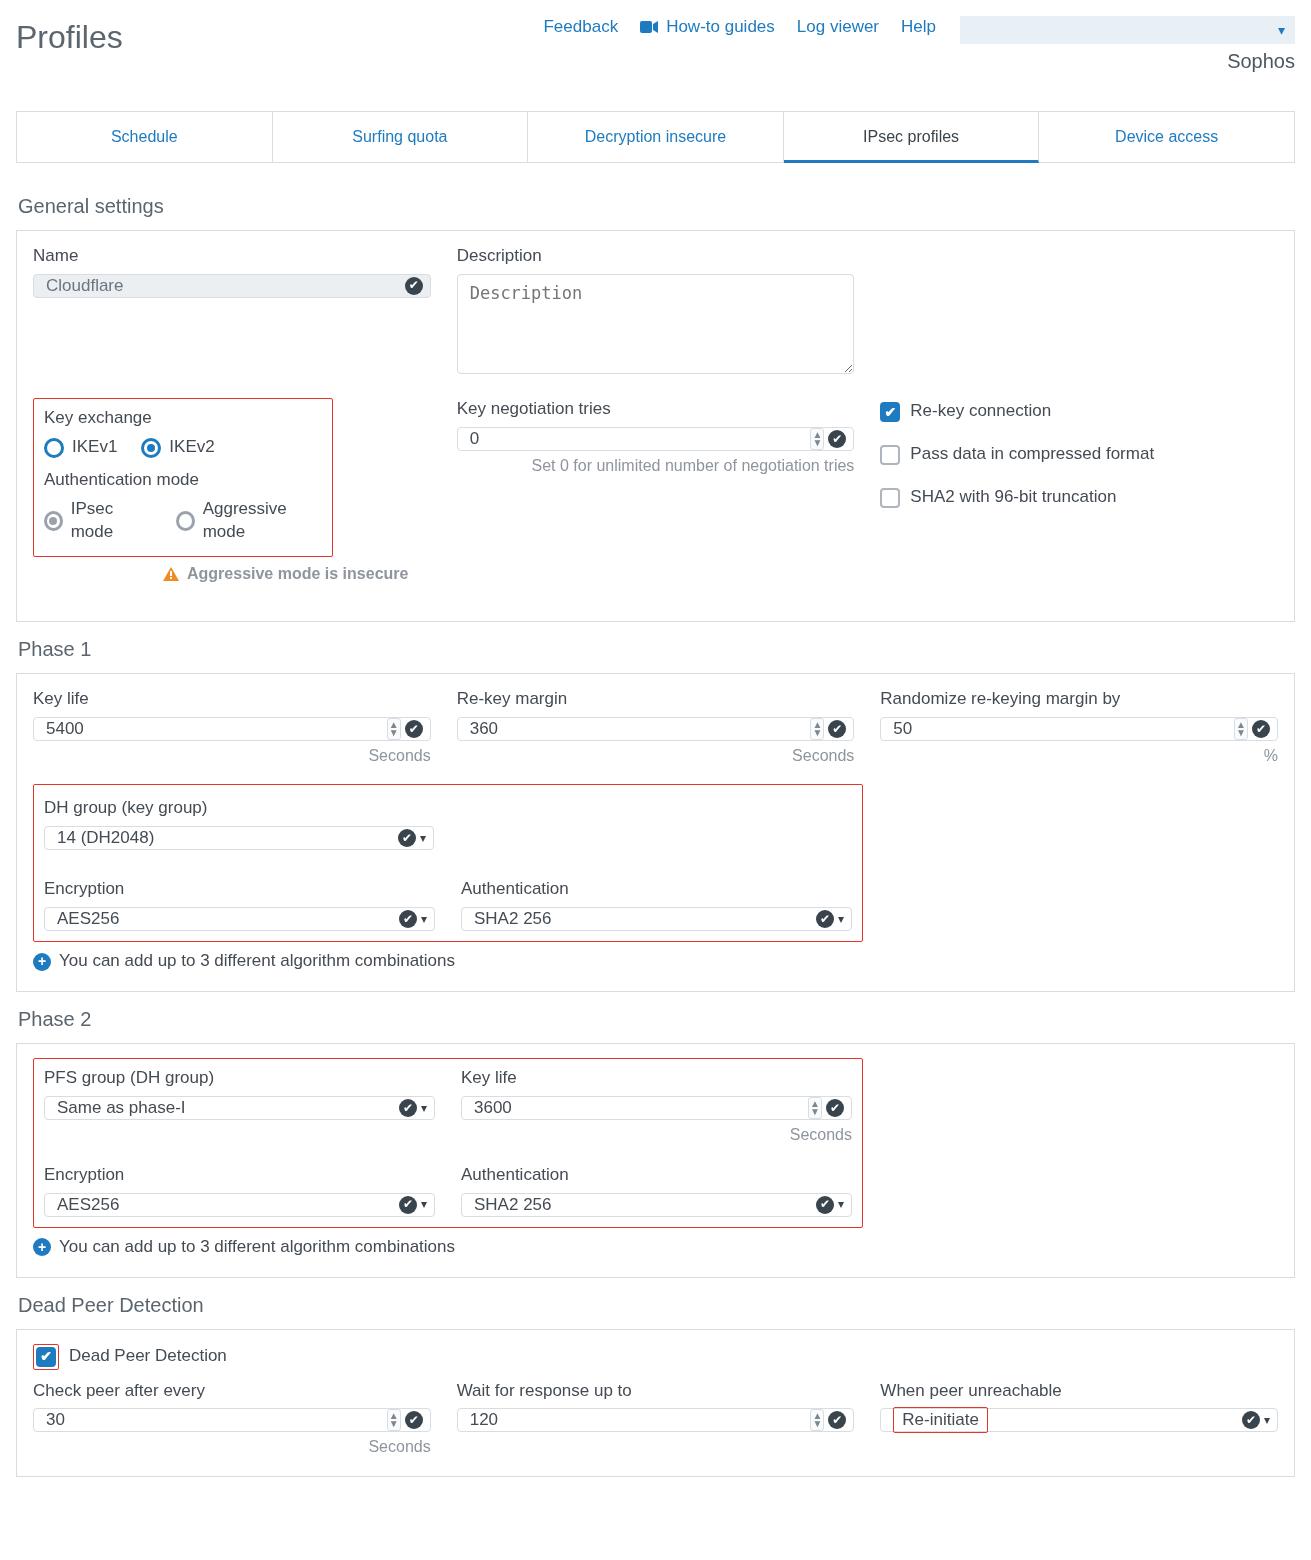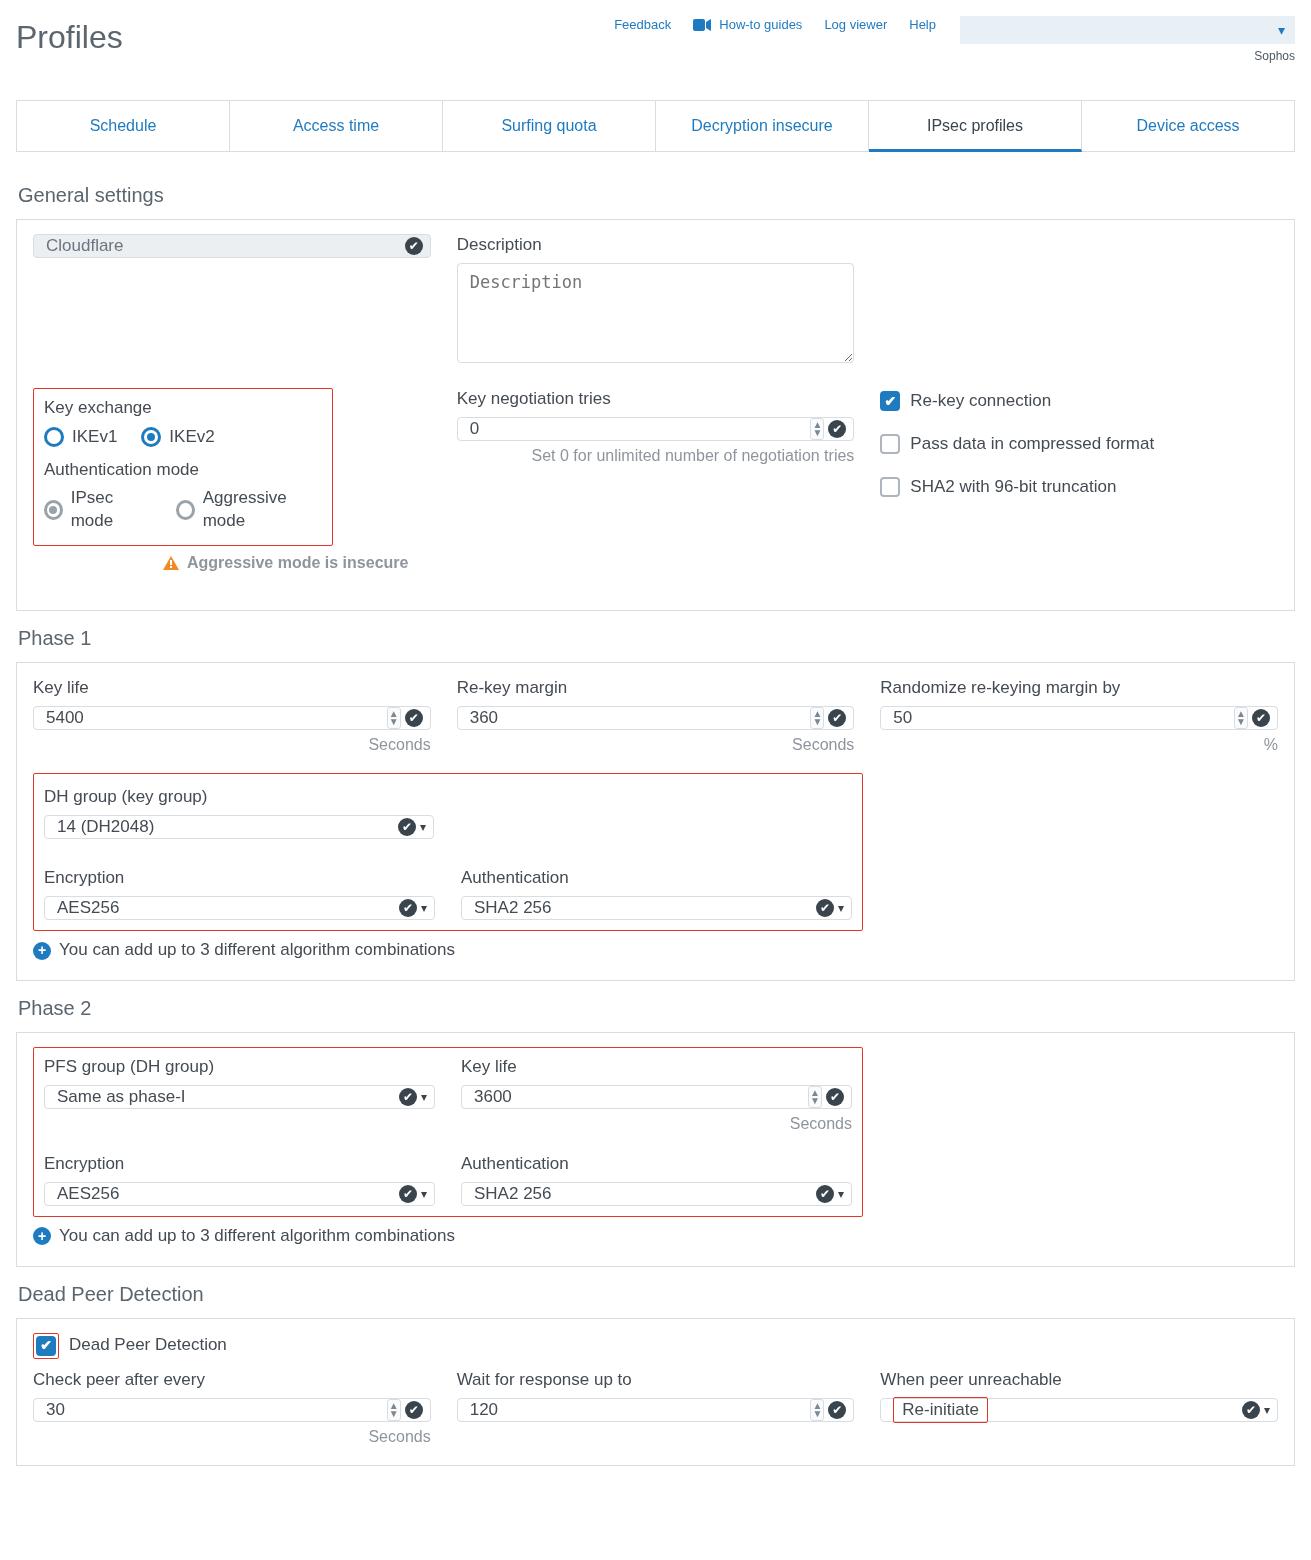--- a/index.html
+++ b/index.html
@@ -21,27 +21,27 @@
   body{
     margin:0;
     padding:16px 16px 24px 16px;
     background:var(--page-bg);
     font:400 17px/1.35 "Segoe UI",Arial,sans-serif;
     color:var(--text);
   }
   
   .page-header{display:flex;align-items:flex-start;justify-content:space-between;margin-bottom:36px;}
   .page-title{font-size:32px;font-weight:400;color:var(--heading);margin:0;}
-  .header-links{display:flex;align-items:center;gap:22px;font-size:13px;}
+  .header-links{display:flex;align-items:center;gap:22px;font-size:17px;}
   .header-links .lnk{color:var(--link);cursor:pointer;display:inline-flex;align-items:center;gap:8px;}
   .header-links .video-ico{display:inline-block;}
   .account-area{display:flex;flex-direction:column;align-items:flex-end;gap:4px;}
   .account-box{width:335px;height:28px;background:#e9f0f5;display:flex;align-items:center;justify-content:flex-end;padding-right:10px;color:#6c7680;font-size:14px;}
   .account-caret{color:var(--link);margin-left:8px;}
-  .brand{font-size:12px;color:#4d5763;}
+  .brand{font-size:20px;color:#4d5763;}
 
   
   .tab-strip{display:flex;border:1px solid var(--border);margin-bottom:30px;}
   .tab{flex:1;text-align:center;padding:14px 10px;border-right:1px solid var(--border);color:var(--link);font-size:16px;cursor:pointer;background:#fff;}
   .tab:last-child{border-right:none;}
   .tab.active{color:#3a444d;font-weight:500;border-bottom:3px solid var(--link);margin-bottom:-1px;padding-bottom:11px;}
 
   
   .section-title{font-size:20px;color:var(--heading);margin:14px 2px 10px 2px;font-weight:400;}
   .panel{border:1px solid var(--border);padding:14px 16px 18px 16px;}
@@ -139,32 +139,32 @@
       <div class="account-box">
         <span class="account-caret">▾</span>
       </div>
       <div class="brand">Sophos</div>
     </div>
   </div>
 </div>
 
 <div class="tab-strip">
   <div class="tab">Schedule</div>
-  <div class="tab">Access time</div>
   <div class="tab">Surfing quota</div>
   <div class="tab">Decryption insecure</div>
   <div class="tab active">IPsec profiles</div>
   <div class="tab">Device access</div>
 </div>
 
 <div class="section-title">General settings</div>
 <div class="panel">
 
   <div class="row top">
     <div class="col col-name">
+      <div class="field-label">Name</div>
       <div class="input-wrap">
         <input class="text-input" disabled="" value="Cloudflare" style="">
         <span class="input-badge">✔</span>
       </div>
     </div>
     <div class="col col-desc">
       <div class="field-label">Description</div>
       <textarea class="textarea-input" placeholder="Description" style=""></textarea>
     </div>
     <div class="col col-right"></div>

